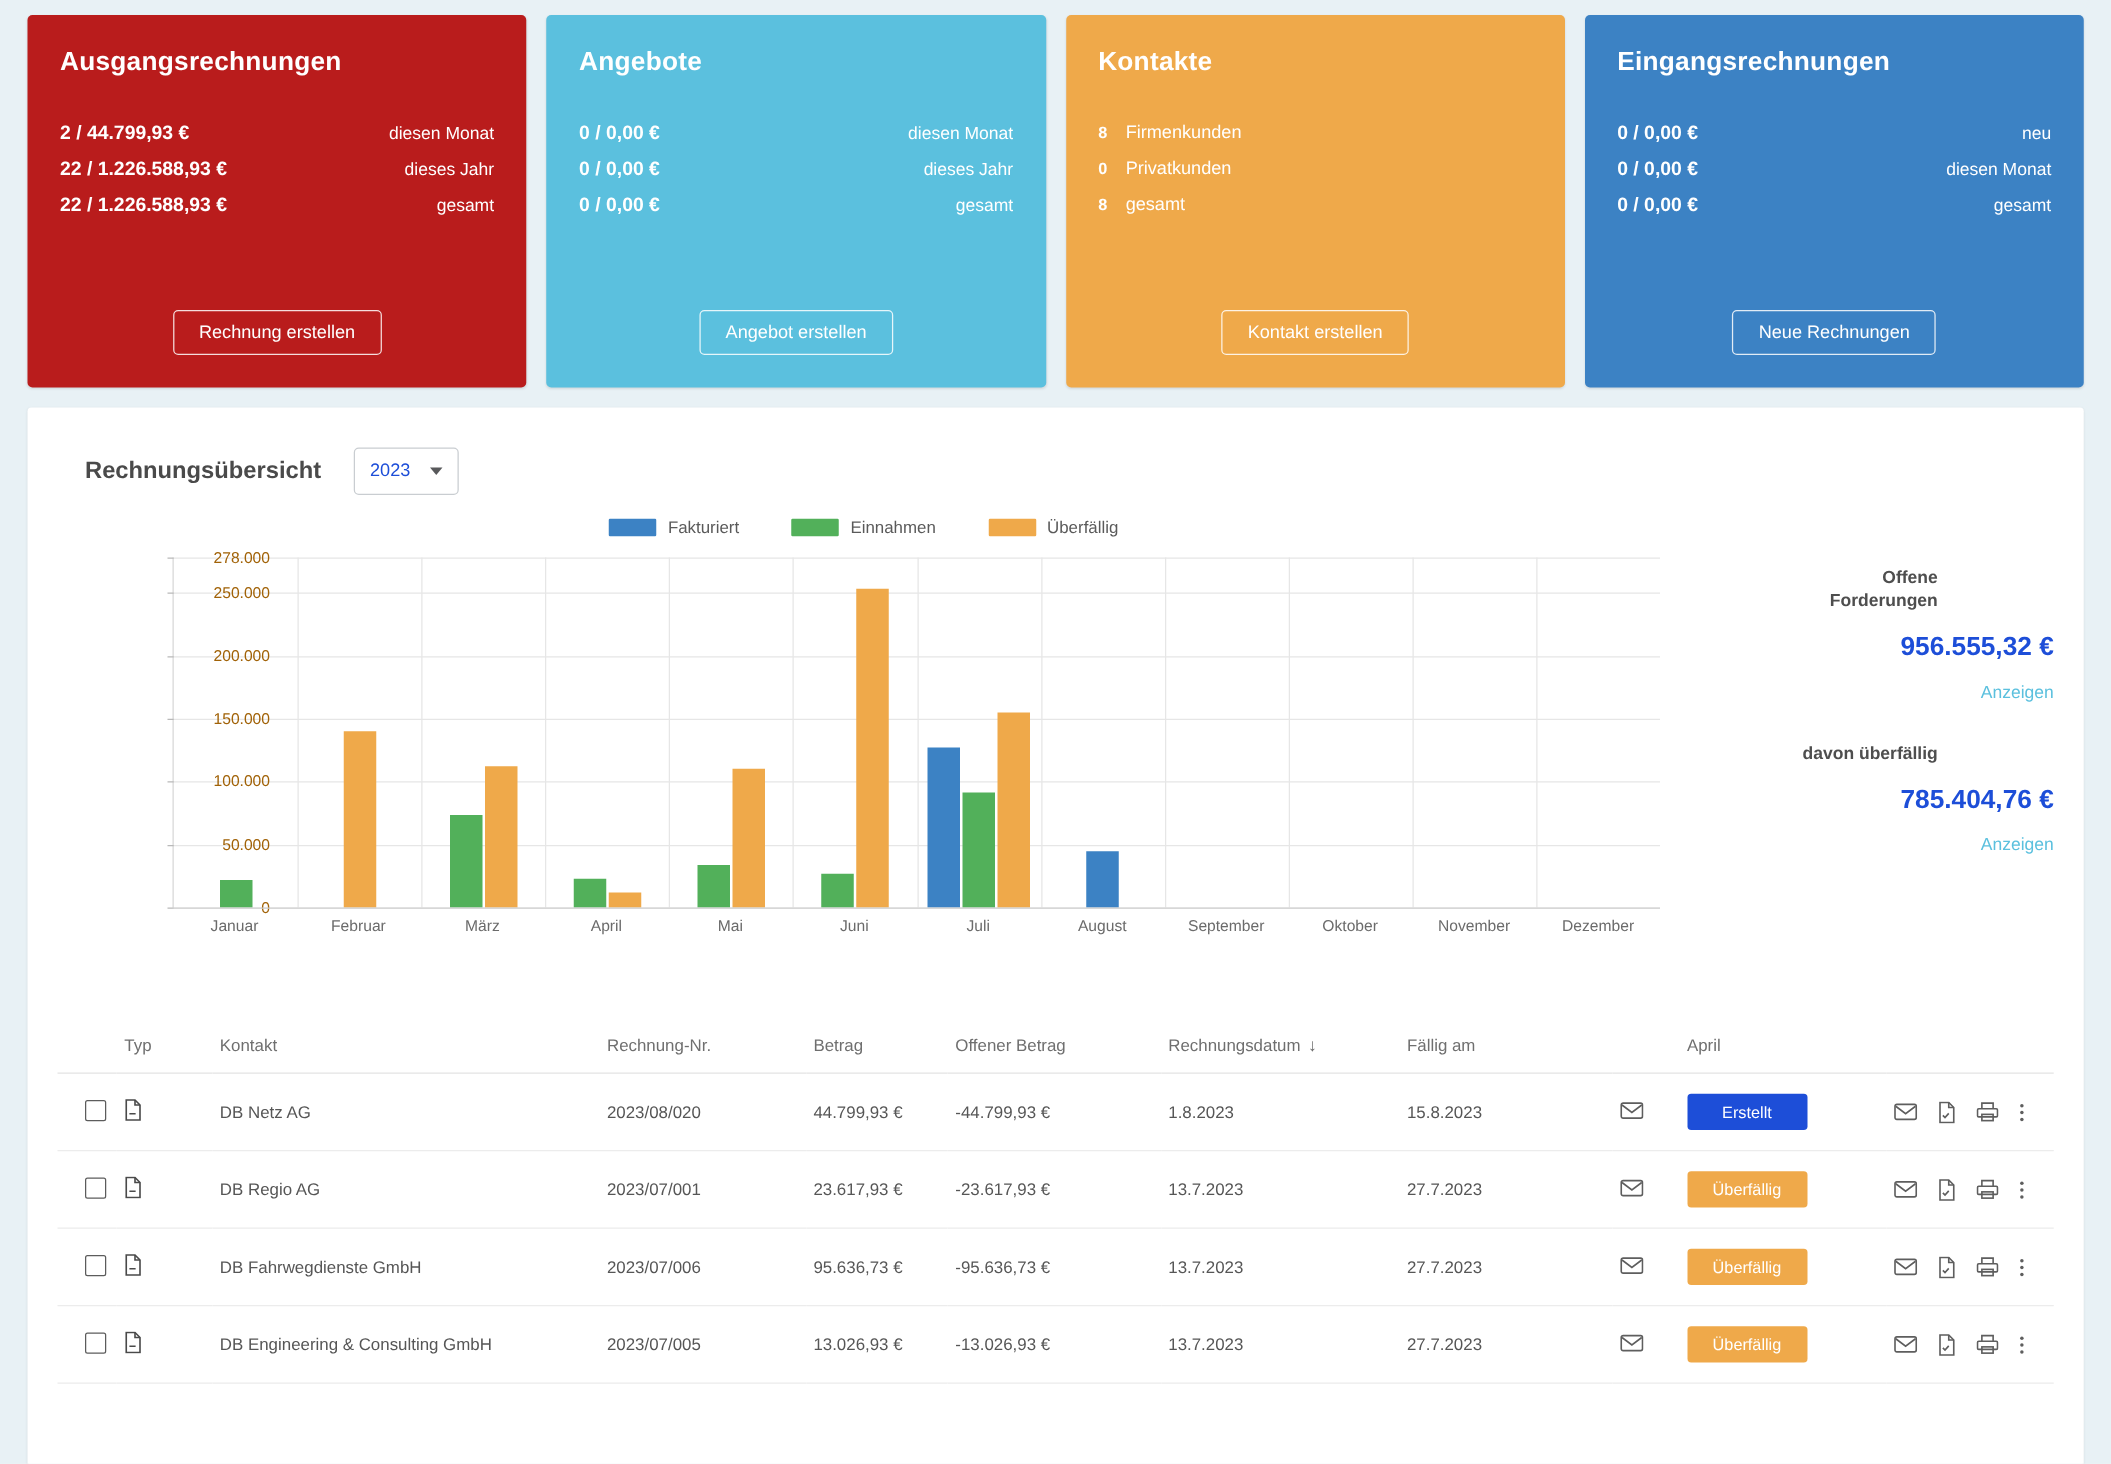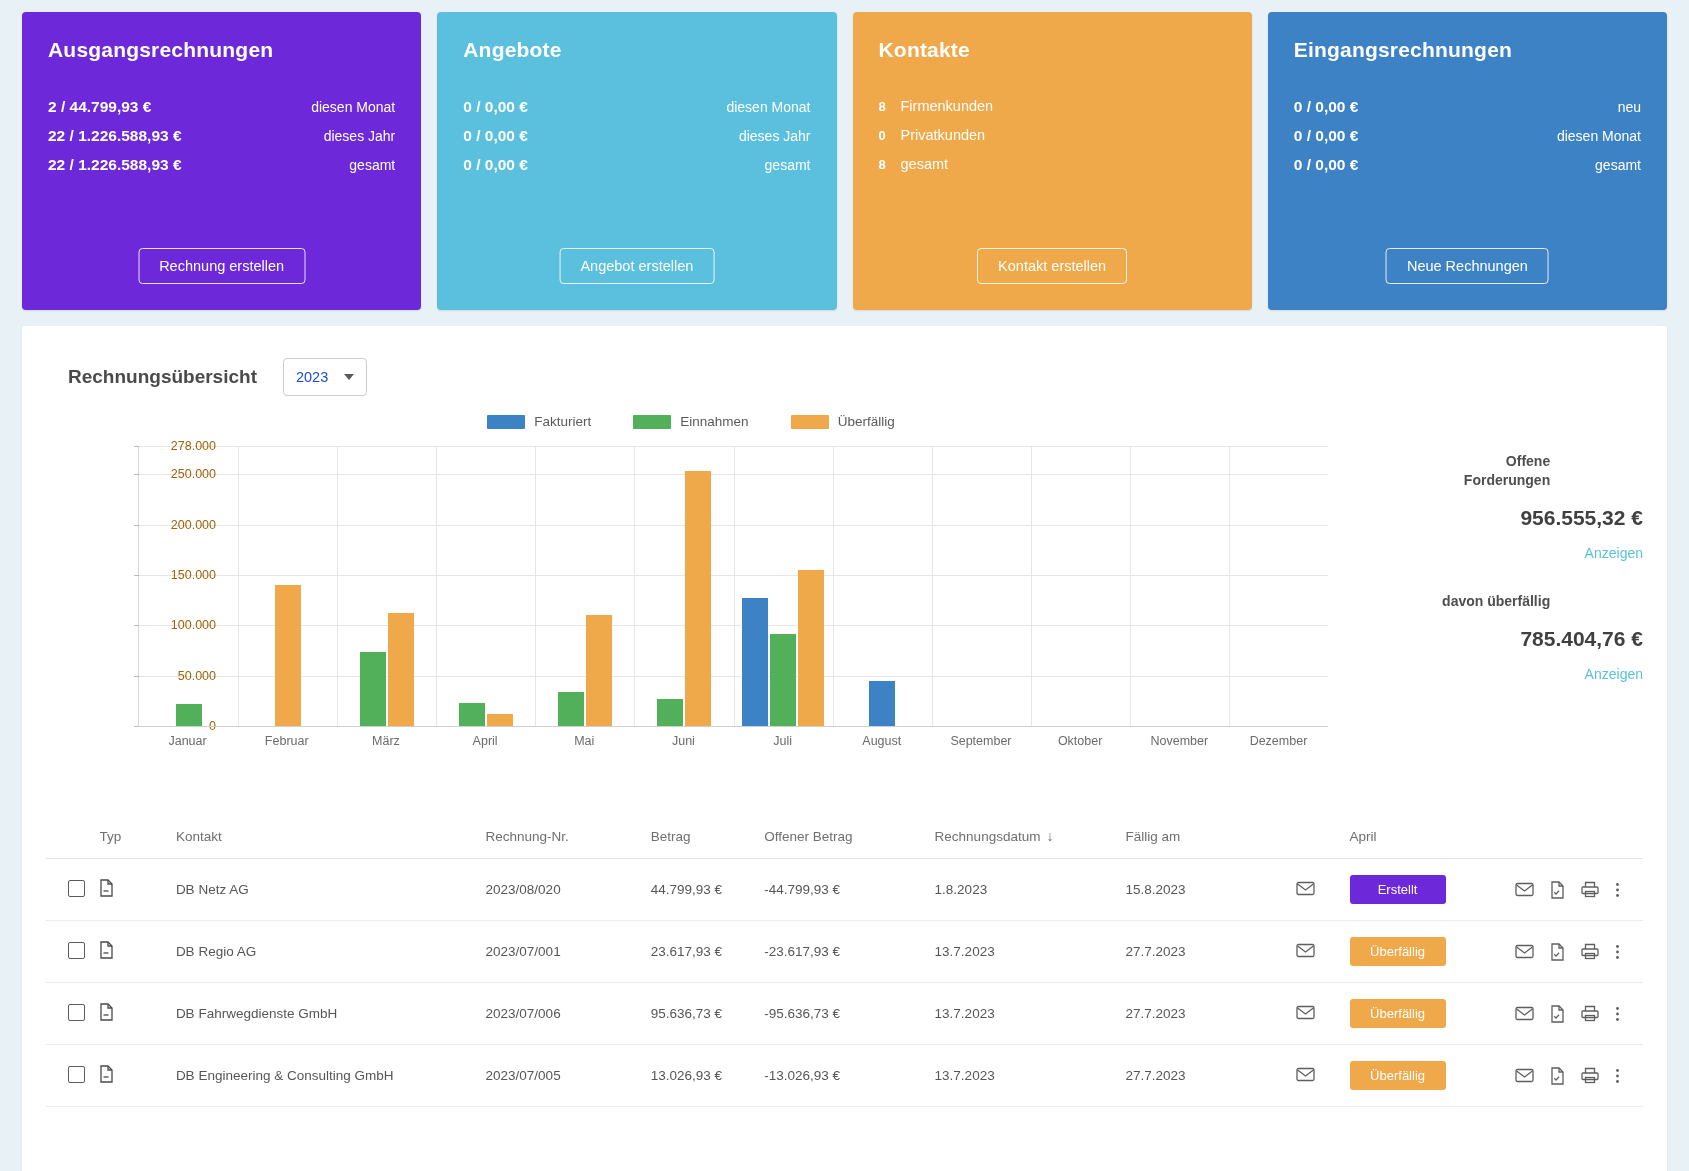--- a/index.html
+++ b/index.html
@@ -20,21 +20,21 @@
   }
   .card {
     flex: 1;
     height: 298px;
     border-radius: 4px;
     position: relative;
     padding: 26px 26px 0 26px;
     color: #fff;
     box-shadow: 0 1px 2px rgba(0,0,0,.10);
   }
-  .card-green  { background: #6d28d9; }
+  .card-green  { background: #b91c1c; }
   .card-cyan   { background: #5bc0de; }
   .card-orange { background: #efa94a; }
   .card-blue   { background: #3c82c4; }
   .card-red    { background: #d9534f; }
 
   .card-title {
     font-size: 21px;
     font-weight: bold;
     letter-spacing: .2px;
     margin-bottom: 36px;
@@ -237,21 +237,21 @@
   }
   .side-lbl {
     font-size: 14px;
     color: #4e4e4e;
     font-weight: bold;
     line-height: 1.35;
     max-width: 120px;
   }
   .side-val {
     font-size: 21px;
-    color: #404040;
+    color: #1d4ed8;
     font-weight: bold;
     margin: 16px 0 0 22px;
   }
   .side-link {
     display: inline-block;
     color: #5bc0de;
     font-size: 14px;
     margin: 15px 0 0 22px;
     cursor: pointer;
   }
@@ -309,21 +309,21 @@
   .badge {
     display: inline-block;
     color: #fff;
     font-size: 13px;
     padding: 7px 15px;
     border-radius: 3px;
     min-width: 96px;
     text-align: center;
     cursor: pointer;
   }
-  .b-blue   { background: #6d28d9; }
+  .b-blue   { background: #1d4ed8; }
   .b-orange { background: #efa94a; }
   .acts { display: flex; gap: 16px; align-items: center; }
   .ic { color: #5e5e5e; cursor: pointer; display: inline-flex; }
   .ic-static { color: #4a4a4a; }
   .sortarrow { font-size: 14px; margin-left: 6px; }
 </style>
 </head>
 <body>
 
 <div class="page">

